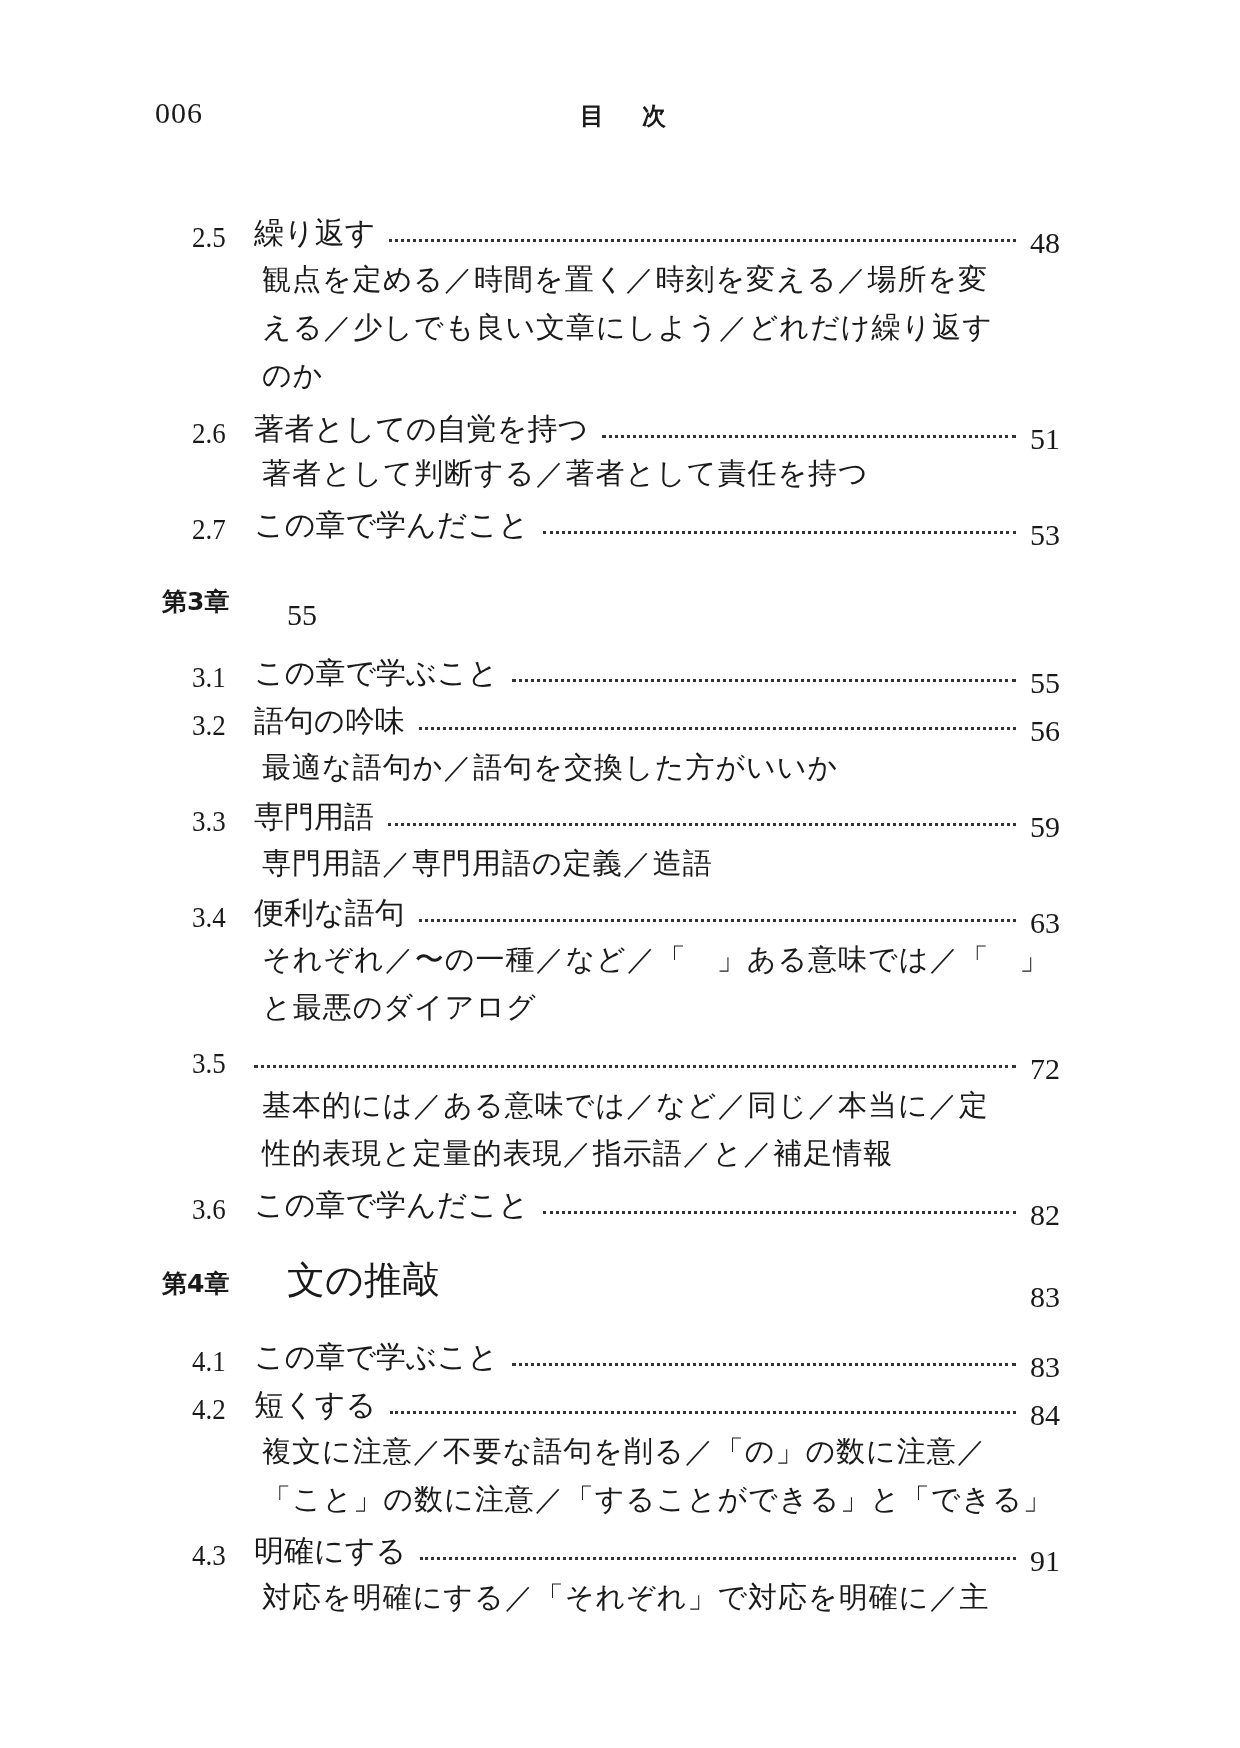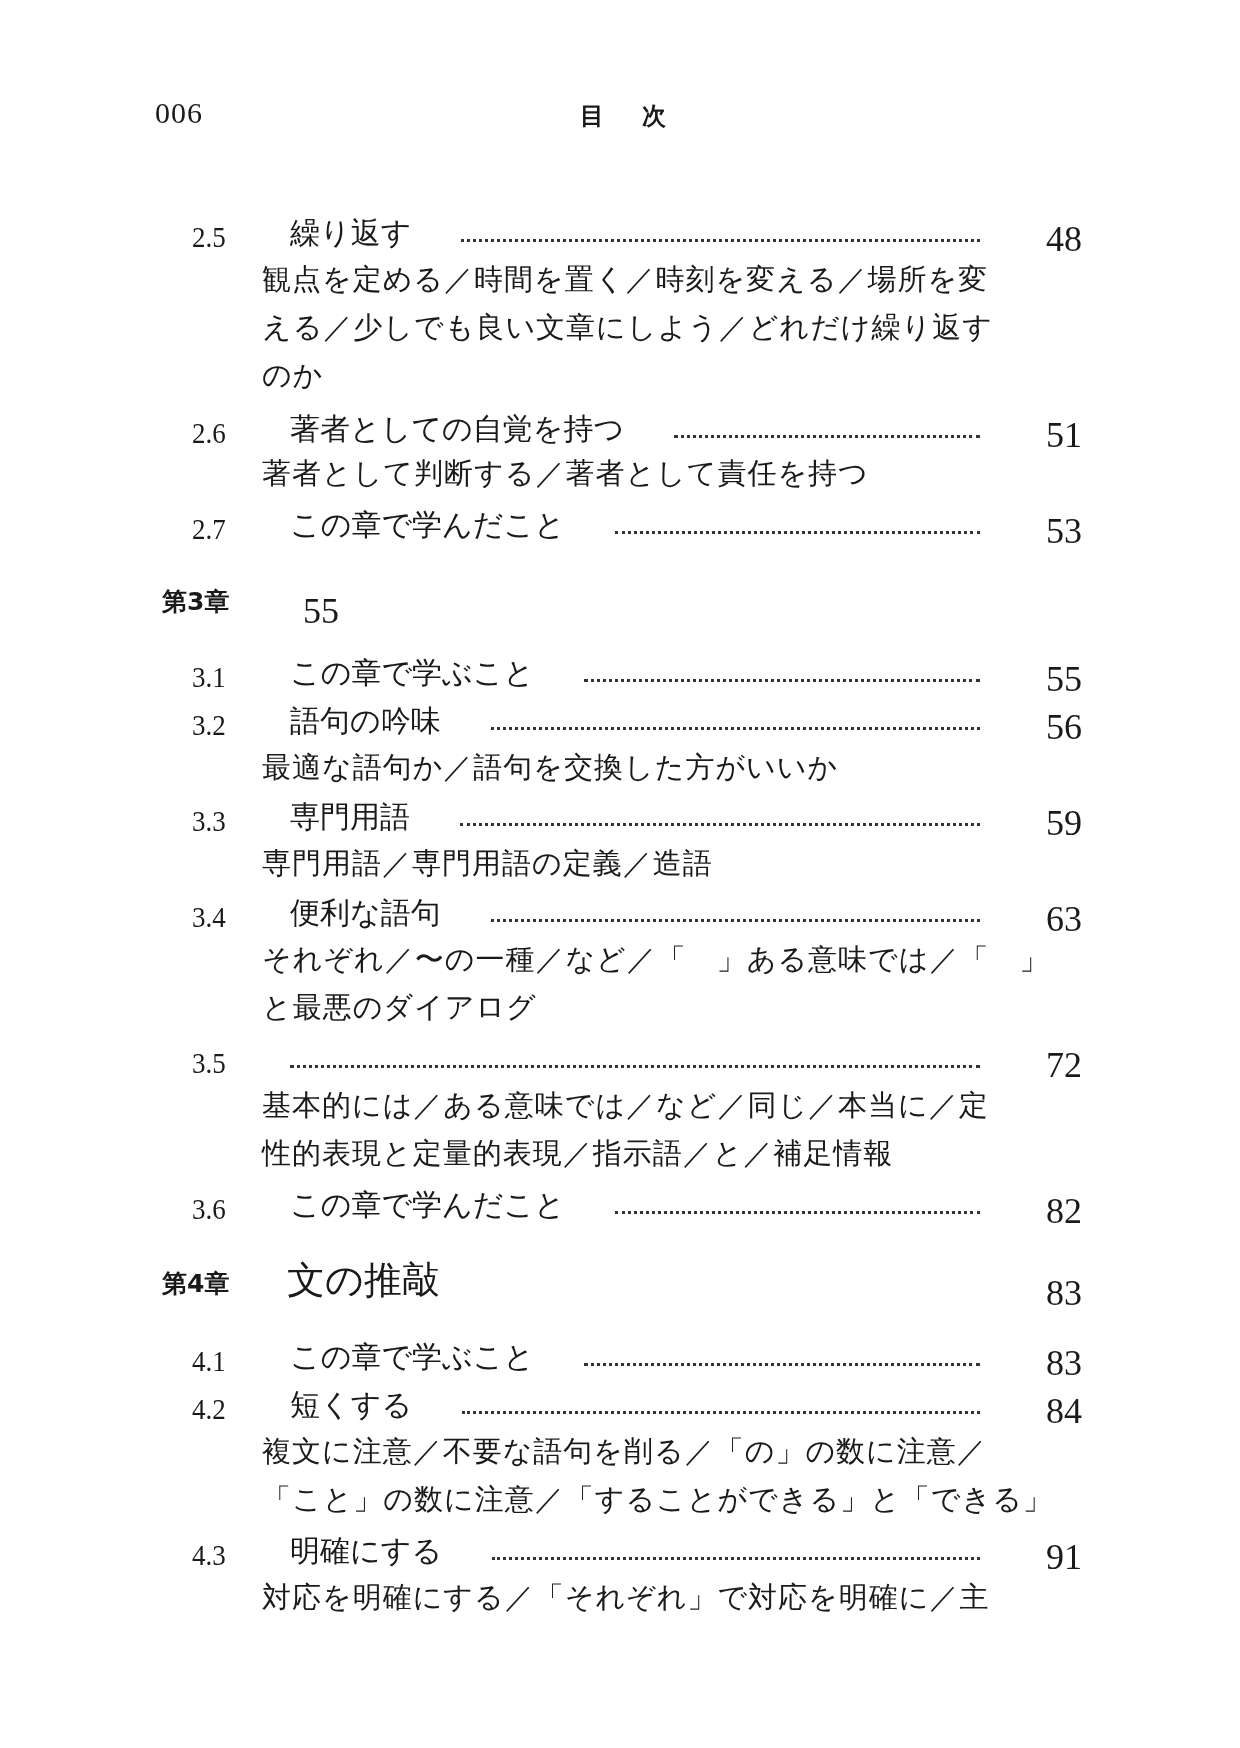--- a/index.html
+++ b/index.html
@@ -4,27 +4,27 @@
 <style>
   html, body { margin:0; padding:0; background:#ffffff; }
   body { width:1240px; height:1748px; position:relative; overflow:hidden;
          font-family:"DejaVu Serif", serif; color:#1a1a1a; }
   .page-num { position:absolute; left:155px; top:96px; font-size:30px;
               font-family:"Liberation Serif", serif; letter-spacing:1px; }
   .running-title { position:absolute; left:580px; top:100px; font-size:24px;
               font-family:"DejaVu Sans", sans-serif; font-weight:bold; letter-spacing:38px; }
   .toc { position:absolute; left:0; top:0; width:1240px; }
   .row { position:absolute; left:192px; width:890px; height:48px;
-         display:flex; align-items:flex-end;gap:36px; }
+         display:flex; align-items:flex-end; }
   .sec-num { width:62px; font-size:30px; font-family:"Liberation Serif", serif;
              transform:scaleX(0.9); transform-origin:left bottom; }
   .sec-title { font-size:30px; white-space:nowrap; padding-right:14px;
                font-family:"DejaVu Serif", serif; }
   .leader { flex:1; border-bottom:3px dotted #333; margin-bottom:12px; margin-right:14px; }
-  .pg { width:52px; text-align:right; font-size:36px;
+  .pg { width:52px; font-size:30px;
         font-family:"Liberation Serif", serif; position:relative; top:6px; }
   .sub { position:absolute; left:262px; font-size:29px; white-space:nowrap;
          font-family:"DejaVu Serif", serif; letter-spacing:1px; }
   .chap { position:absolute; left:162px; width:920px; height:56px;
           display:flex; align-items:flex-end; }
   .chap-num { font-family:"DejaVu Sans", sans-serif; font-weight:bold;
               font-size:25px; width:125px; margin-bottom:6px; }
   .chap-title { font-size:38px; flex:1; font-family:"DejaVu Serif", serif; }
   .chap-title.spaced { letter-spacing:72px; }
   .chap .pg { top:8px; }

